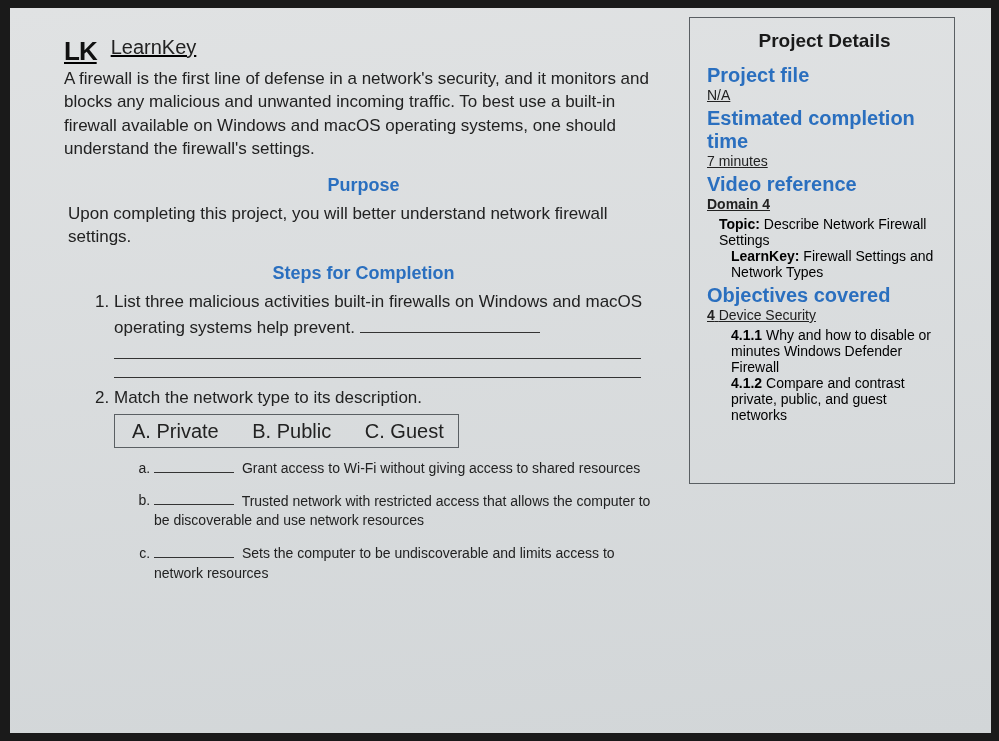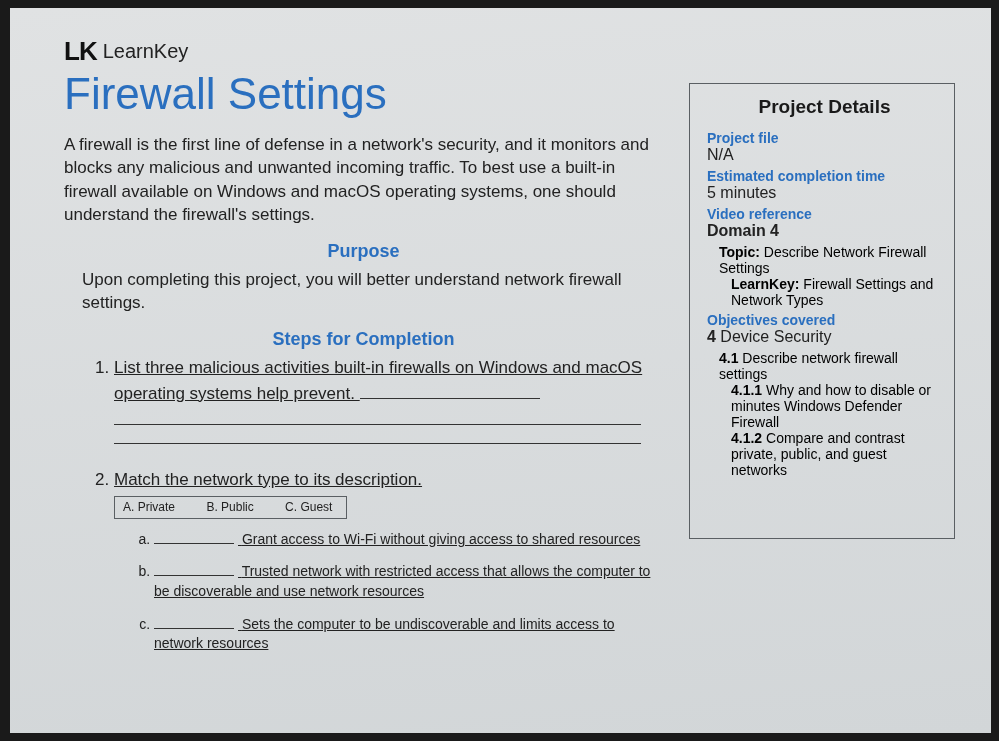--- a/index.html
+++ b/index.html
@@ -13,23 +13,24 @@
   }
   .frame {
     position: absolute;
     left: 10px; top: 8px; right: 8px; bottom: 8px;
     background: #d8dadb;
     background: linear-gradient(175deg, #e0e2e3 0%, #d2d6d8 100%);
     padding: 28px 36px 36px 54px;
   }
   .brand {
     display: flex;
-    align-items: center;
-    gap: 6px;
+    align-items: flex-start;
+    gap: 14px;
     margin-bottom: 0px;
+    text-decoration: underline;
   }
   .brand-mark {
     font-weight: 900;
     font-size: 26px;
     letter-spacing: -1px;
     color: #111;
   }
   .brand-name {
     font-weight: 500;
     font-size: 20px;
@@ -57,28 +58,29 @@
   .side-title {
     text-align: center;
     font-weight: 700;
     font-size: 19px;
     margin: 2px 0 12px 0;
     color: #1a1a1a;
   }
   .side-h {
     color: #2a6fbf;
     font-weight: 700;
-    font-size: 14px;
+    font-size: 20px;
     margin-top: 4px;
     margin-bottom: 0px;
   }
   .side-v {
-    font-size: 16px;
+    font-size: 14px;
     color: #222;
     margin-bottom: 4px;
+    text-decoration: underline;
   }
   .side-ind1 { margin-left: 12px; font-size: 14px; }
   .side-ind2 { margin-left: 24px; font-size: 14px; }
   .bold { font-weight: 700; }
 
   .intro {
     font-size: 17px;
     color: #222;
     line-height: 1.38;
     margin-bottom: 14px;
@@ -87,48 +89,48 @@
     color: #2a6fbf;
     font-weight: 700;
     font-size: 18px;
     margin: 10px 0 6px 0;
     text-align: center;
   }
   .sec-body {
     font-size: 17px;
     color: #222;
     line-height: 1.38;
-    margin: 4px 0 14px 18px;
+    margin: 4px 0 14px 4px;
   }
   ol.steps {
     margin: 4px 0 0 0;
     padding-left: 50px;
     font-size: 17px;
     color: #222;
   }
-  ol.steps > li { margin-bottom: 24px; line-height: 1.42; text-decoration: underline; }
+  ol.steps > li { margin-bottom: 8px; line-height: 1.42; }
   .blank-inline {
     display: inline-block;
     border-bottom: 1.5px solid #333;
     min-width: 180px;
     height: 1.1em;
     vertical-align: baseline;
   }
   .blank-line {
     display: block;
     border-bottom: 1.5px solid #333;
     height: 1px;
     margin: 18px 0 6px 0;
     width: 96%;
   }
   .opt-box {
     display: inline-block;
     border: 1px solid #5a5f63;
-    padding: 2px 10px 2px 8px;
-    font-size: 12px;
+    padding: 2px 10px 2px 17px;
+    font-size: 20px;
     margin: 4px 0 6px 0;
   }
   .opt-box span { margin-right: 28px; }
   .opt-box span:last-child { margin-right: 4px; }
   ol.sub {
     list-style-type: lower-alpha;
     margin: 4px 0 0 16px;
     padding-left: 24px;
     font-size: 14px;
   }
@@ -145,21 +147,20 @@
 </head>
 <body>
 
 <div class="frame">
 
   <div class="brand">
     <span class="brand-mark">LK</span>
     <span class="brand-name">LearnKey</span>
   </div>
 
-  <div class="page-title">Firewall Settings</div>
 
   <div class="columns">
 
     <div class="main-col">
 
       <div class="intro">A firewall is the first line of defense in a network's security, and it monitors and blocks any malicious and unwanted incoming traffic. To best use a built-in firewall available on Windows and macOS operating systems, one should understand the firewall's settings.</div>
 
       <div class="sec-h">Purpose</div>
       <div class="sec-body">Upon completing this project, you will better understand network firewall settings.</div>
 
@@ -201,42 +202,38 @@
       </ol>
     </div>
 
     <div class="side-col">
       <div class="side-title">Project Details</div>
 
       <div class="side-h">Project file</div>
       <div class="side-v">N/A</div>
 
       <div class="side-h">Estimated completion time</div>
-      <div class="side-v">5 minutes</div>
+      <div class="side-v">7 minutes</div>
 
       <div class="side-h">Video reference</div>
       <div class="side-v bold">Domain 4</div>
       <div class="side-ind1">
         <span class="bold">Topic:</span>
         <span>Describe Network Firewall Settings</span>
       </div>
       <div class="side-ind2">
         <span class="bold">LearnKey:</span>
         <span>Firewall Settings and Network Types</span>
       </div>
 
       <div class="side-h">Objectives covered</div>
       <div class="side-v">
         <span class="bold">4</span>
         <span>Device Security</span>
       </div>
-      <div class="side-ind1">
-        <span class="bold">4.1</span>
-        <span>Describe network firewall settings</span>
-      </div>
       <div class="side-ind2">
         <span class="bold">4.1.1</span>
         <span>Why and how to disable or minutes Windows Defender Firewall</span>
       </div>
       <div class="side-ind2">
         <span class="bold">4.1.2</span>
         <span>Compare and contrast private, public, and guest networks</span>
       </div>
     </div>
 

